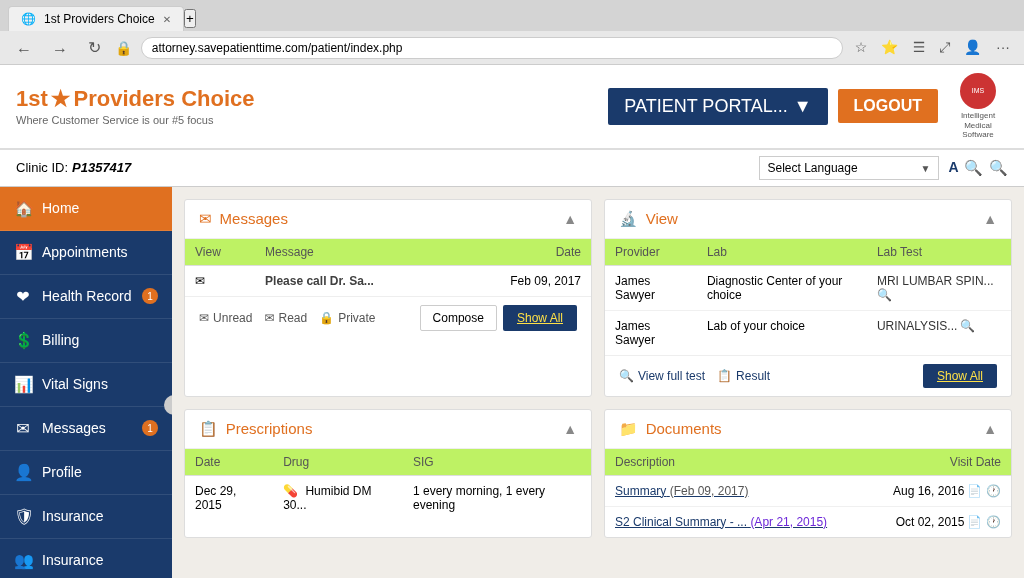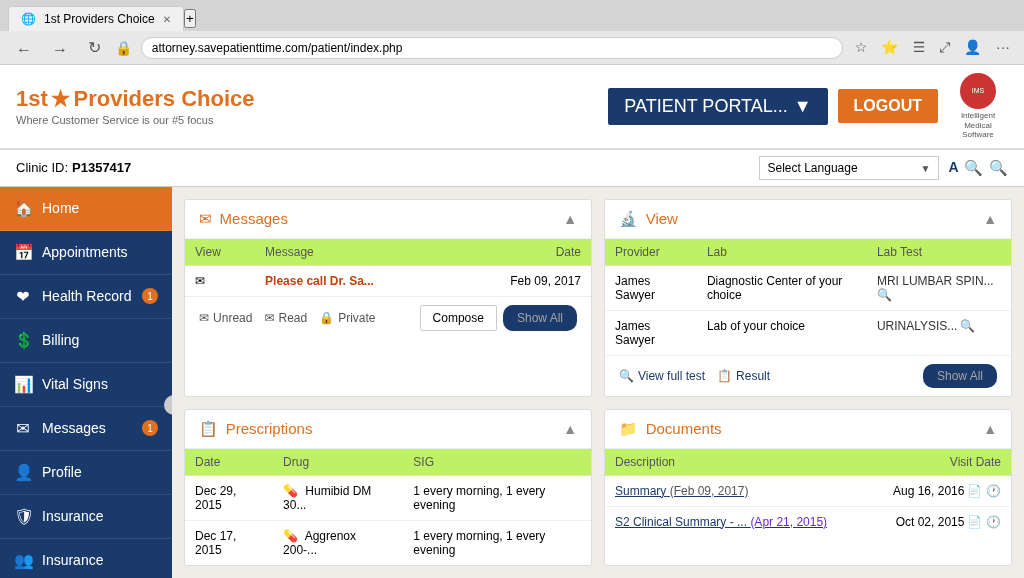--- a/index.html
+++ b/index.html
@@ -250,21 +250,21 @@
       gap: 8px;
     }
     .card-collapse { color: #888; cursor: pointer; font-size: 14px; }
     .card-body { padding: 0; }
 
     
     table { width: 100%; border-collapse: collapse; font-size: 12px; }
     th { background: #bef264; padding: 6px 10px; text-align: left; font-weight: normal; color: #555; border-bottom: 1px solid #ddd; }
     td { padding: 8px 10px; border-bottom: 1px solid #f0f0f0; vertical-align: top; }
     tr:last-child td { border-bottom: none; }
-    .msg-link { color: #c2410c; text-decoration: none; font-weight: bold; }
+    .msg-link { color: #404040; text-decoration: none; font-weight: bold; }
 
     
     .card-footer {
       padding: 8px 14px;
       border-top: 1px solid #eee;
       display: flex;
       align-items: center;
       gap: 12px;
       font-size: 12px;
       color: #555;
@@ -273,26 +273,27 @@
     .btn-secondary {
       background: white;
       border: 1px solid #ccc;
       padding: 5px 12px;
       font-size: 12px;
       cursor: pointer;
       border-radius: 2px;
     }
     .btn-primary {
       background: #1a3a6b;
-      color: #a3a3a3;
+      color: #fde047;
       border: none;
       padding: 5px 14px;
       font-size: 12px;
       cursor: pointer;
-      border-radius: 10px;
+      border-radius: 2px;
+      text-decoration: underline;
     }
     .footer-link { display: flex; align-items: center; gap: 4px; cursor: pointer; }
 
     .search-icon-small { color: #1a3a6b; cursor: pointer; font-size: 12px; }
     .lab-test-text { color: #333; }
 
     .doc-icon { color: #1a3a6b; cursor: pointer; }
     .summary-link { color: #1a3a6b; font-weight: normal; }
 
     
@@ -351,21 +352,21 @@
         <span style="font-size:7px;text-align:center;line-height:1.1;">IMS</span>
       </div>
       <span style="font-size:8px;color:#555;text-align:center;max-width:60px;line-height:1.2;">Intelligent Medical Software</span>
     </div>
   </div>
 </div>
 
 <div class="clinic-bar">
   <div style="display:flex;align-items:center;gap:4px;">
     <span>Clinic ID:</span>
-    <span style="font-weight:bold;">P1357417</span>
+    <span style="font-weight:bold;font-style:italic;">P1357417</span>
   </div>
   <div class="clinic-right">
     <div class="lang-wrapper">
       <select class="lang-select">
         <option>Select Language</option>
       </select>
       <span class="lang-arrow">▼</span>
     </div>
     <div class="accessibility-icons">
       <span style="font-weight:bold;font-size:14px;color:#1a3a6b;cursor:pointer;">A</span>
@@ -540,28 +541,20 @@
           </thead>
           <tbody>
             <tr>
               <td>Dec 29, 2015</td>
               <td>
                 <span class="drug-icon">💊</span>
                 <span>Humibid DM 30...</span>
               </td>
               <td>1 every morning, 1 every evening</td>
             </tr>
-            <tr>
-              <td>Dec 17, 2015</td>
-              <td>
-                <span class="drug-icon">💊</span>
-                <span>Aggrenox 200-...</span>
-              </td>
-              <td>1 every morning, 1 every evening</td>
-            </tr>
           </tbody>
         </table>
       </div>
     </div>
 
     <div class="card">
       <div class="card-header">
         <div class="card-title">
           <span>📁</span>
           <span>Documents</span>

